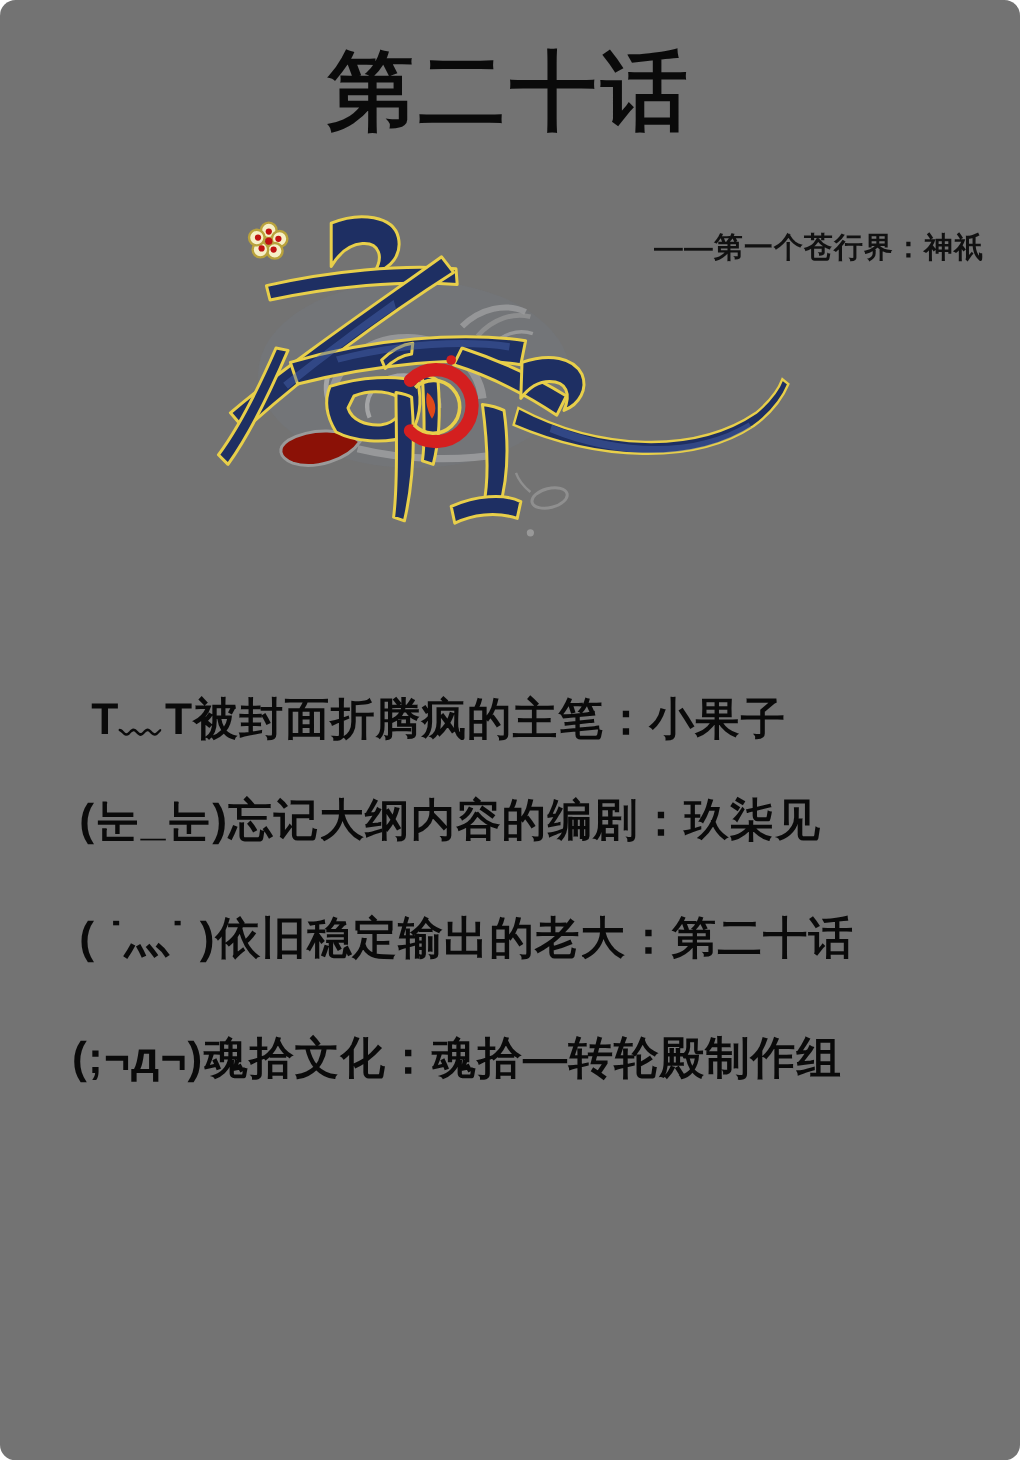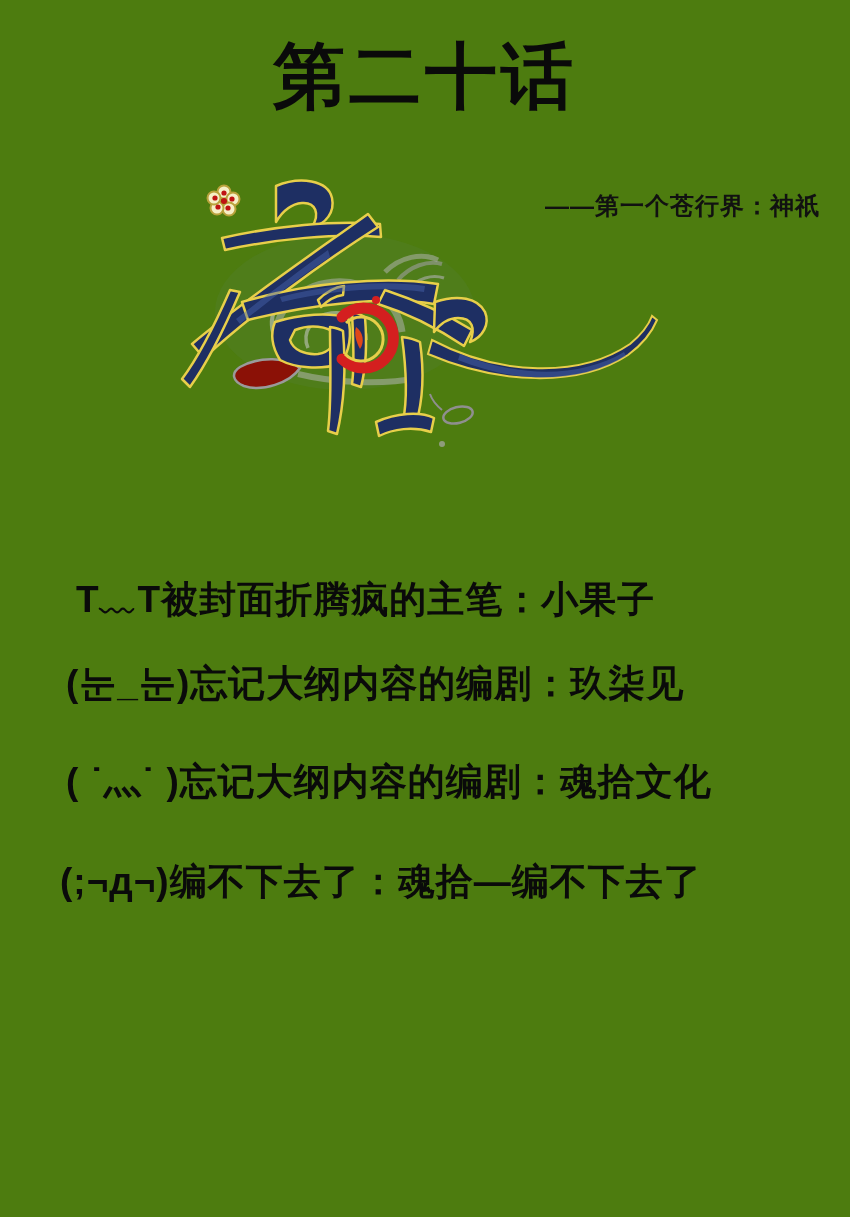--- a/index.html
+++ b/index.html
@@ -1,23 +1,24 @@
 <!DOCTYPE html>
 <html><head>
 <meta charset="utf-8">
 <style>
   html, body { margin: 0; padding: 0; background: #ffffff; }
   .page {
     position: relative;
     width: 850px;
     height: 1217px;
-    background: #4d7c0f;
+    background: #737373;
     overflow: hidden;
     font-family: "Liberation Sans", sans-serif;
     color: #000;
+    border-radius: 13px;
   }
   .chapter-title {
     position: absolute;
     top: 38px;
     left: 0;
     width: 100%;
     text-align: center;
     font-family: "Liberation Serif", serif;
     font-weight: 700;
     font-size: 72px;
@@ -132,17 +133,17 @@
         <circle cx="-9" cy="-3" r="2.6"></circle>
         <circle cx="0" cy="0" r="3"></circle>
       </g>
     </g>
   </svg>
 
   <div class="credit-line credit-1">T﹏T被封面折腾疯的主笔：小果子</div>
 
   <div class="credit-line credit-2">(눈_눈)忘记大纲内容的编剧：玖柒见</div>
 
-  <div class="credit-line credit-3">( ˙灬˙ )忘记大纲内容的编剧：魂拾文化</div>
+  <div class="credit-line credit-3">( ˙灬˙ )依旧稳定输出的老大：第二十话</div>
 
-  <div class="credit-line credit-4">(;¬д¬)编不下去了：魂拾—编不下去了</div>
+  <div class="credit-line credit-4">(;¬д¬)魂拾文化：魂拾—转轮殿制作组</div>
 
 </div>
 
 </body></html>

